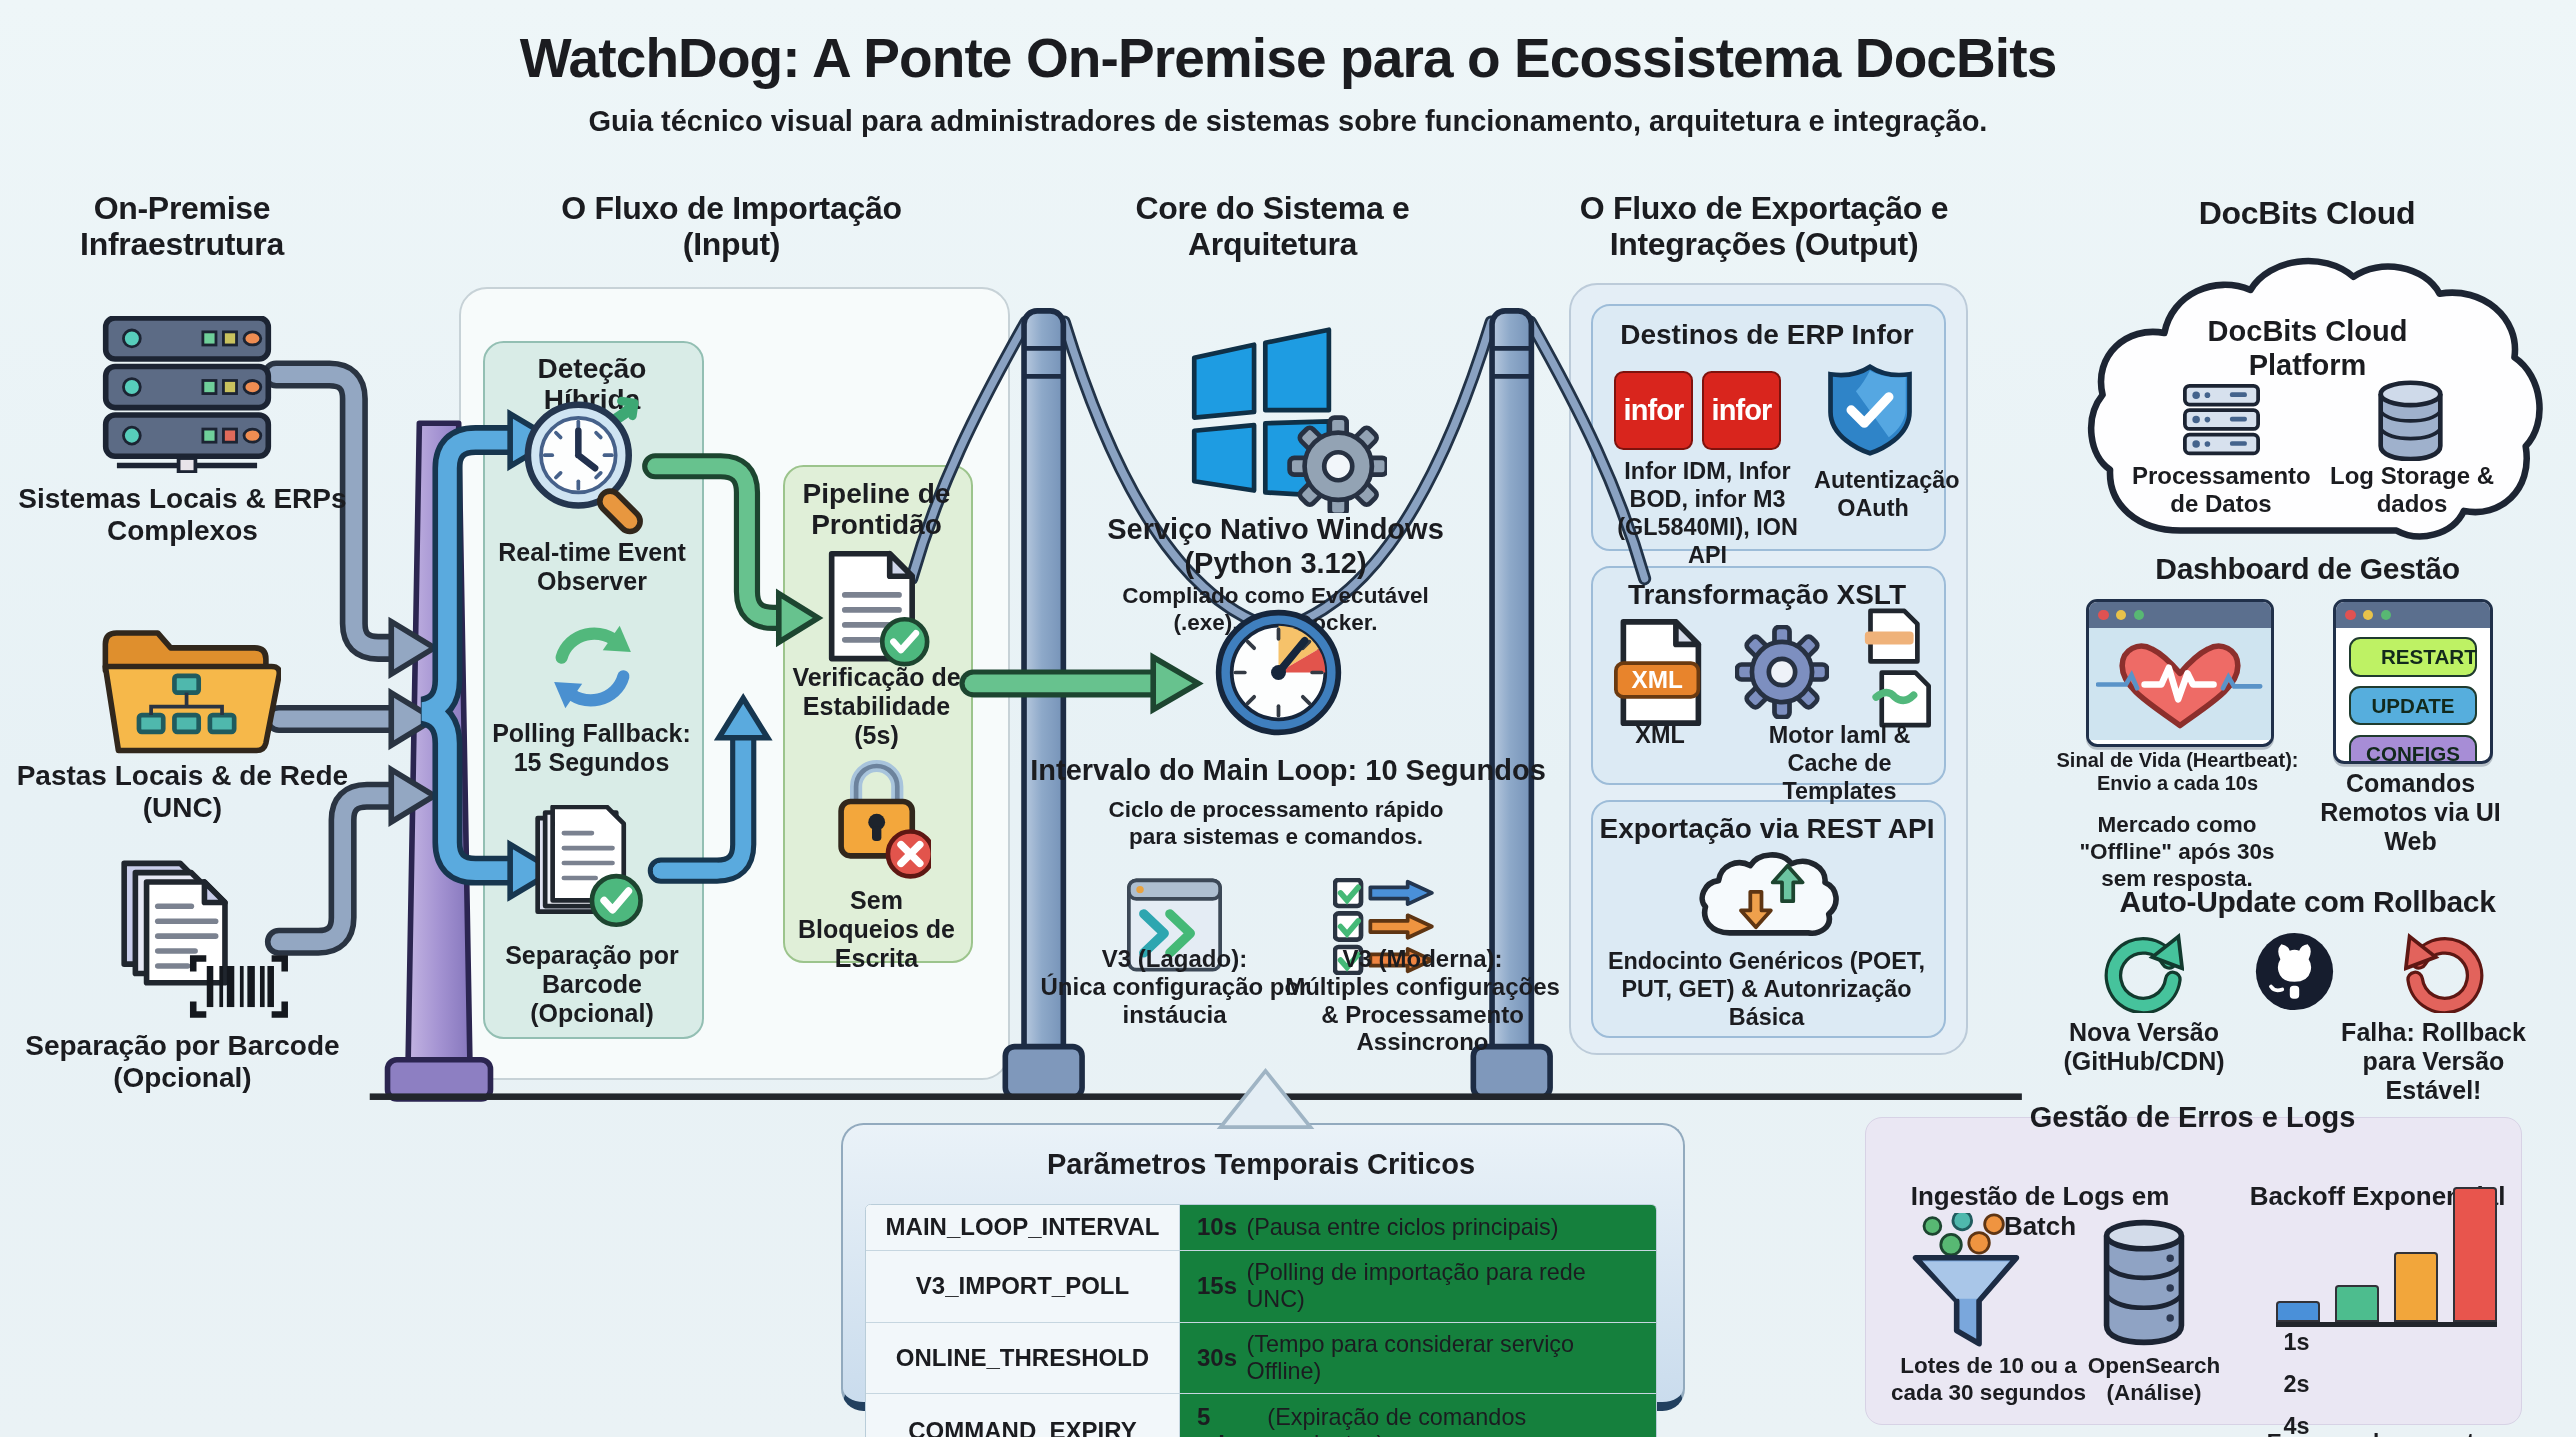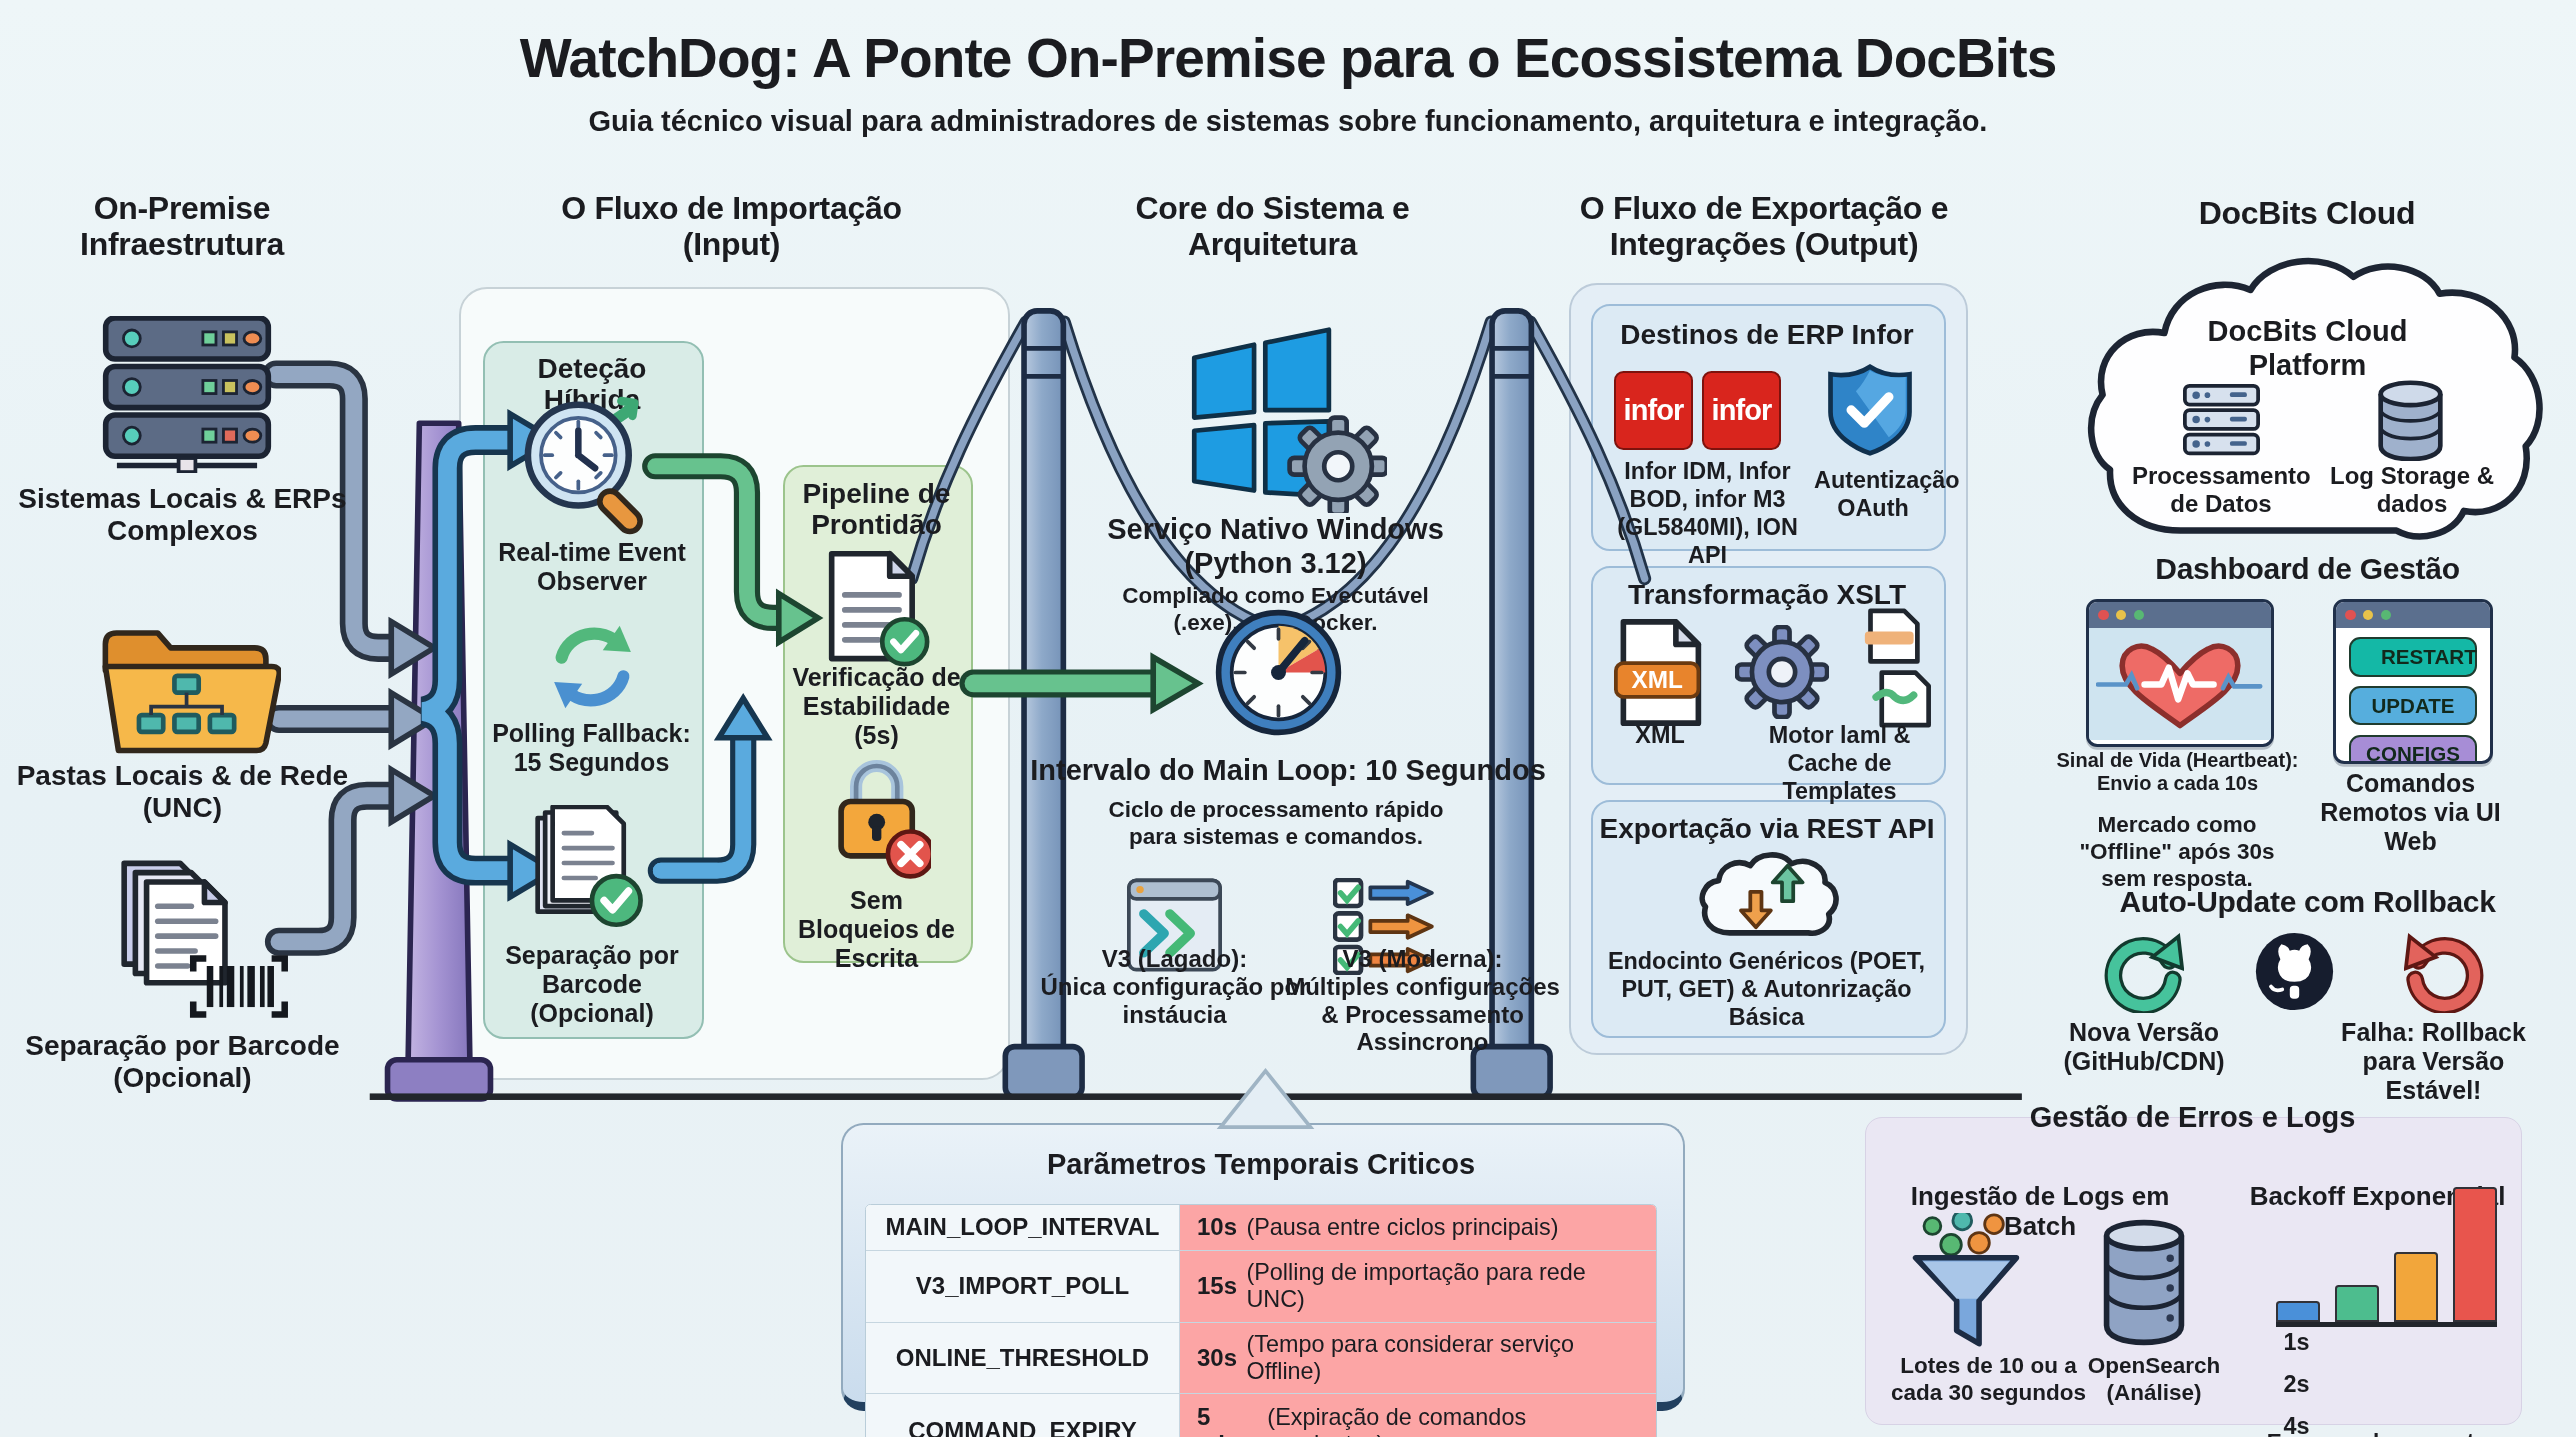--- a/index.html
+++ b/index.html
@@ -20,21 +20,21 @@
   .box-pipeline{background:#e0efd8;border:2.8px solid #9cc48c;border-radius:20.6px;}
   .panel-output{background:#e4eef6;border:2.8px solid #bccbd9;border-radius:28px;}
   .subbox{background:#dceaf4;border:2.8px solid #9dbcd8;border-radius:19px;}
   .panel-gestao{background:#eae7f3;border:1.9px solid #d7d2e5;border-radius:17px;}
   .table-wrap{background:linear-gradient(180deg,#eaf2f8,#cadced);border:2.8px solid #92aabe;
     border-bottom:9.4px solid #22405f;border-radius:22.5px;}
   .trows{position:absolute;left:24px;right:24px;top:81px;border:1.9px solid #b9cdd9;border-radius:5.6px;overflow:hidden;background:#fff;}
   .trow{display:grid;grid-template-columns:314px 1fr;border-top:1.9px solid #c6d6e0;}
   .trow:first-child{border-top:none;}
   .tparam{background:#f2f7fa;font-weight:800;font-size:24px;display:flex;align-items:center;justify-content:center;border-right:1.9px solid #c6d6e0;padding:8.4px 5.6px;}
-  .tval{font-size:23.4px;display:flex;align-items:center;padding:8.4px 17px;background:#fca5a5;}
+  .tval{font-size:23.4px;display:flex;align-items:center;padding:8.4px 17px;background:#15803d;}
   .tval b{margin-right:9.4px;font-size:24px;}
   .winframe{border:3.7px solid #20304a;border-radius:11.2px;background:#fff;overflow:hidden;box-shadow:0 2.8px 0 rgba(30,40,60,.25);}
   .winbar{height:26px;background:#5b6f8e;display:flex;align-items:center;gap:7.5px;padding:0 9.4px;}
   .windot{width:10.3px;height:10.3px;border-radius:50%;}
   .uibtn{border:2.8px solid #1f3b2e;border-radius:11.2px;font-weight:800;font-size:20.6px;text-align:center;
     padding:5.6px 0;margin:9.4px 13px;color:#12291c;}
   .bars{display:flex;align-items:flex-end;gap:15px;border-bottom:5.6px solid #22262c;}
   .bar{width:41px;border:2.8px solid #323238;border-radius:3.7px 3.7px 0 0;}
   .barlabels{display:flex;gap:15px;font-weight:800;font-size:23.4px;}
   .barlabels span{width:41px;text-align:center;}
@@ -524,21 +524,21 @@
     </div>
   </div>
 
   <div class="abs winframe" style="left:2333px;top:599px;width:154px;height:159px;">
     <div class="winbar">
       <span class="windot" style="background:#e05252;"></span>
       <span class="windot" style="background:#e8c24a;"></span>
       <span class="windot" style="background:#58b873;"></span>
     </div>
     <div id="ui-buttons">
-        <div class="uibtn" style="background: #14b8a6; padding-left: 30px;">RESTART</div>
+        <div class="uibtn" style="background: #bef264; padding-left: 30px;">RESTART</div>
         <div class="uibtn" style="background: rgb(86, 174, 221);">UPDATE</div>
         <div class="uibtn" style="background: rgb(167, 141, 214);">CONFIGS</div>
       </div>
   </div>
 
   <div class="abs lbl" style="left:2056px;top:749px;width:243px;font-size:20px;">Sinal de Vida (Heartbeat): Envio a cada 10s</div>
   <div class="abs small" style="left:2059px;top:811px;width:236px;">Mercado como "Offline" após 30s sem resposta.</div>
   <div class="abs lbl" style="left:2303px;top:769px;width:215px;font-size:25px;">Comandos Remotos via UI Web</div>
 
   <div class="abs hdr" style="left:2106px;top:885px;width:403px;font-size:30px;">Auto-Update com Rollback</div>

